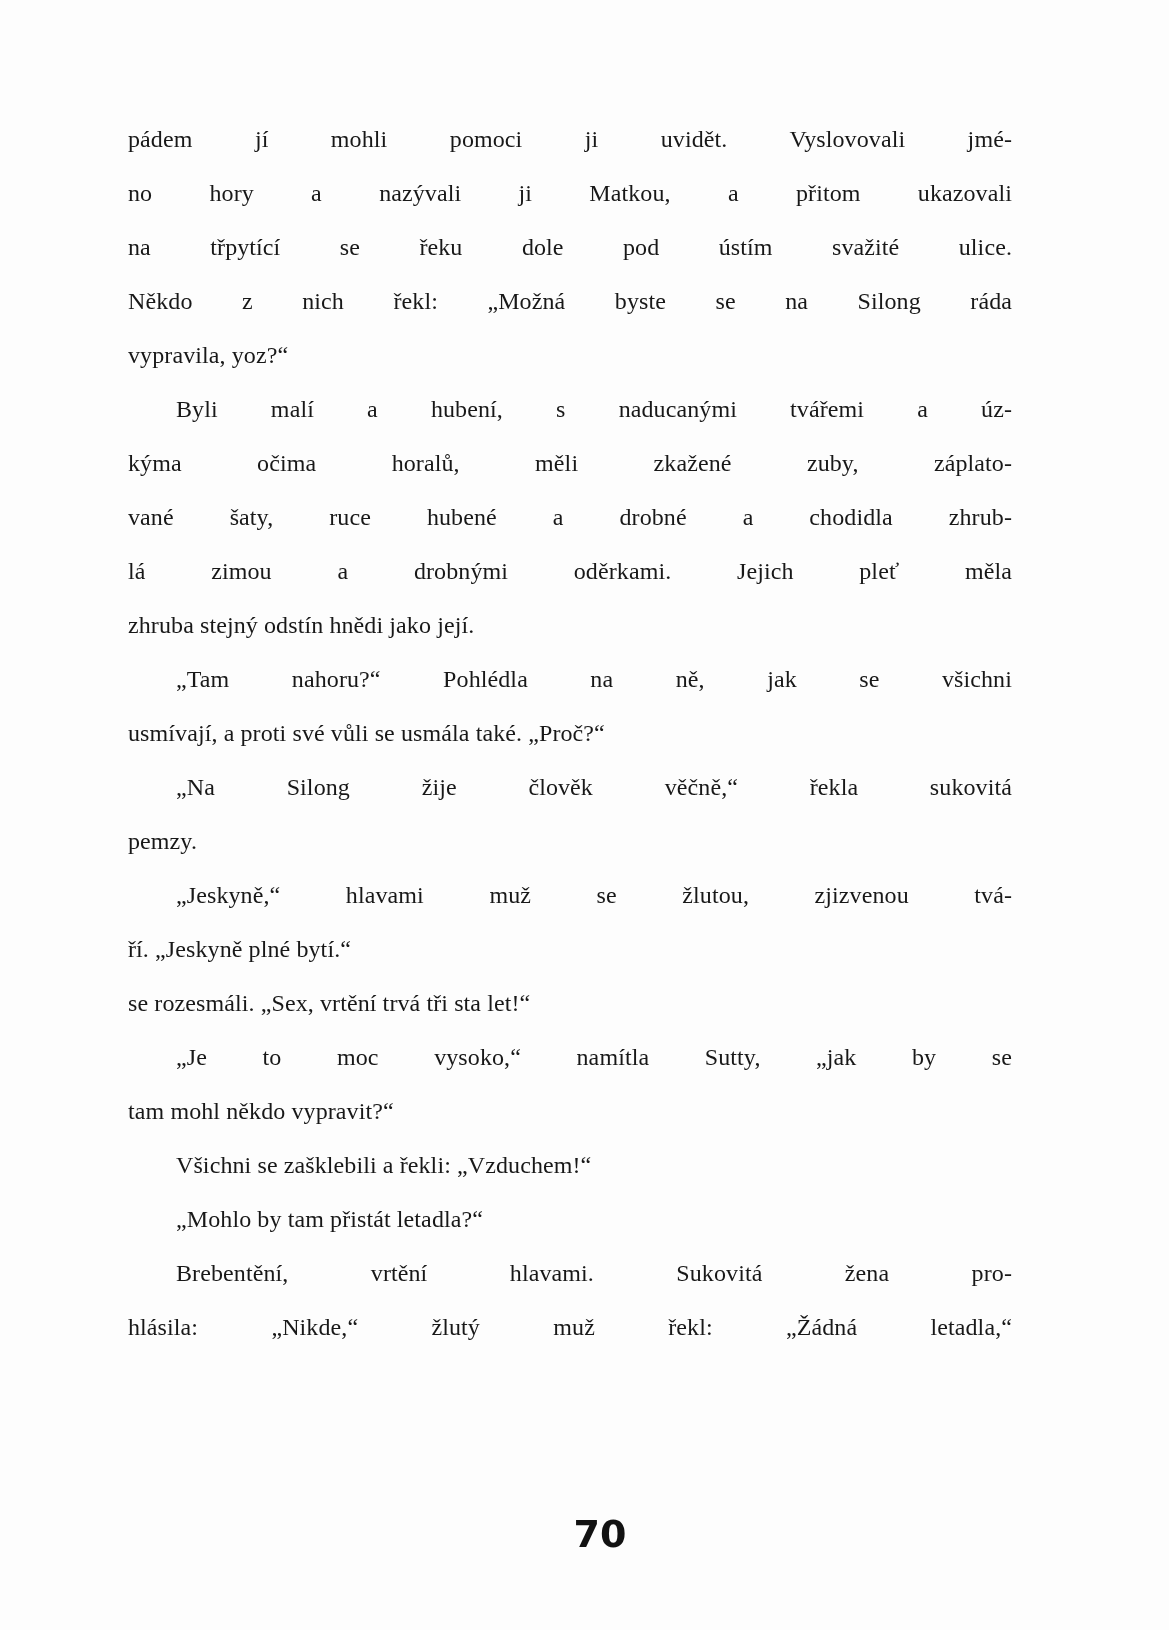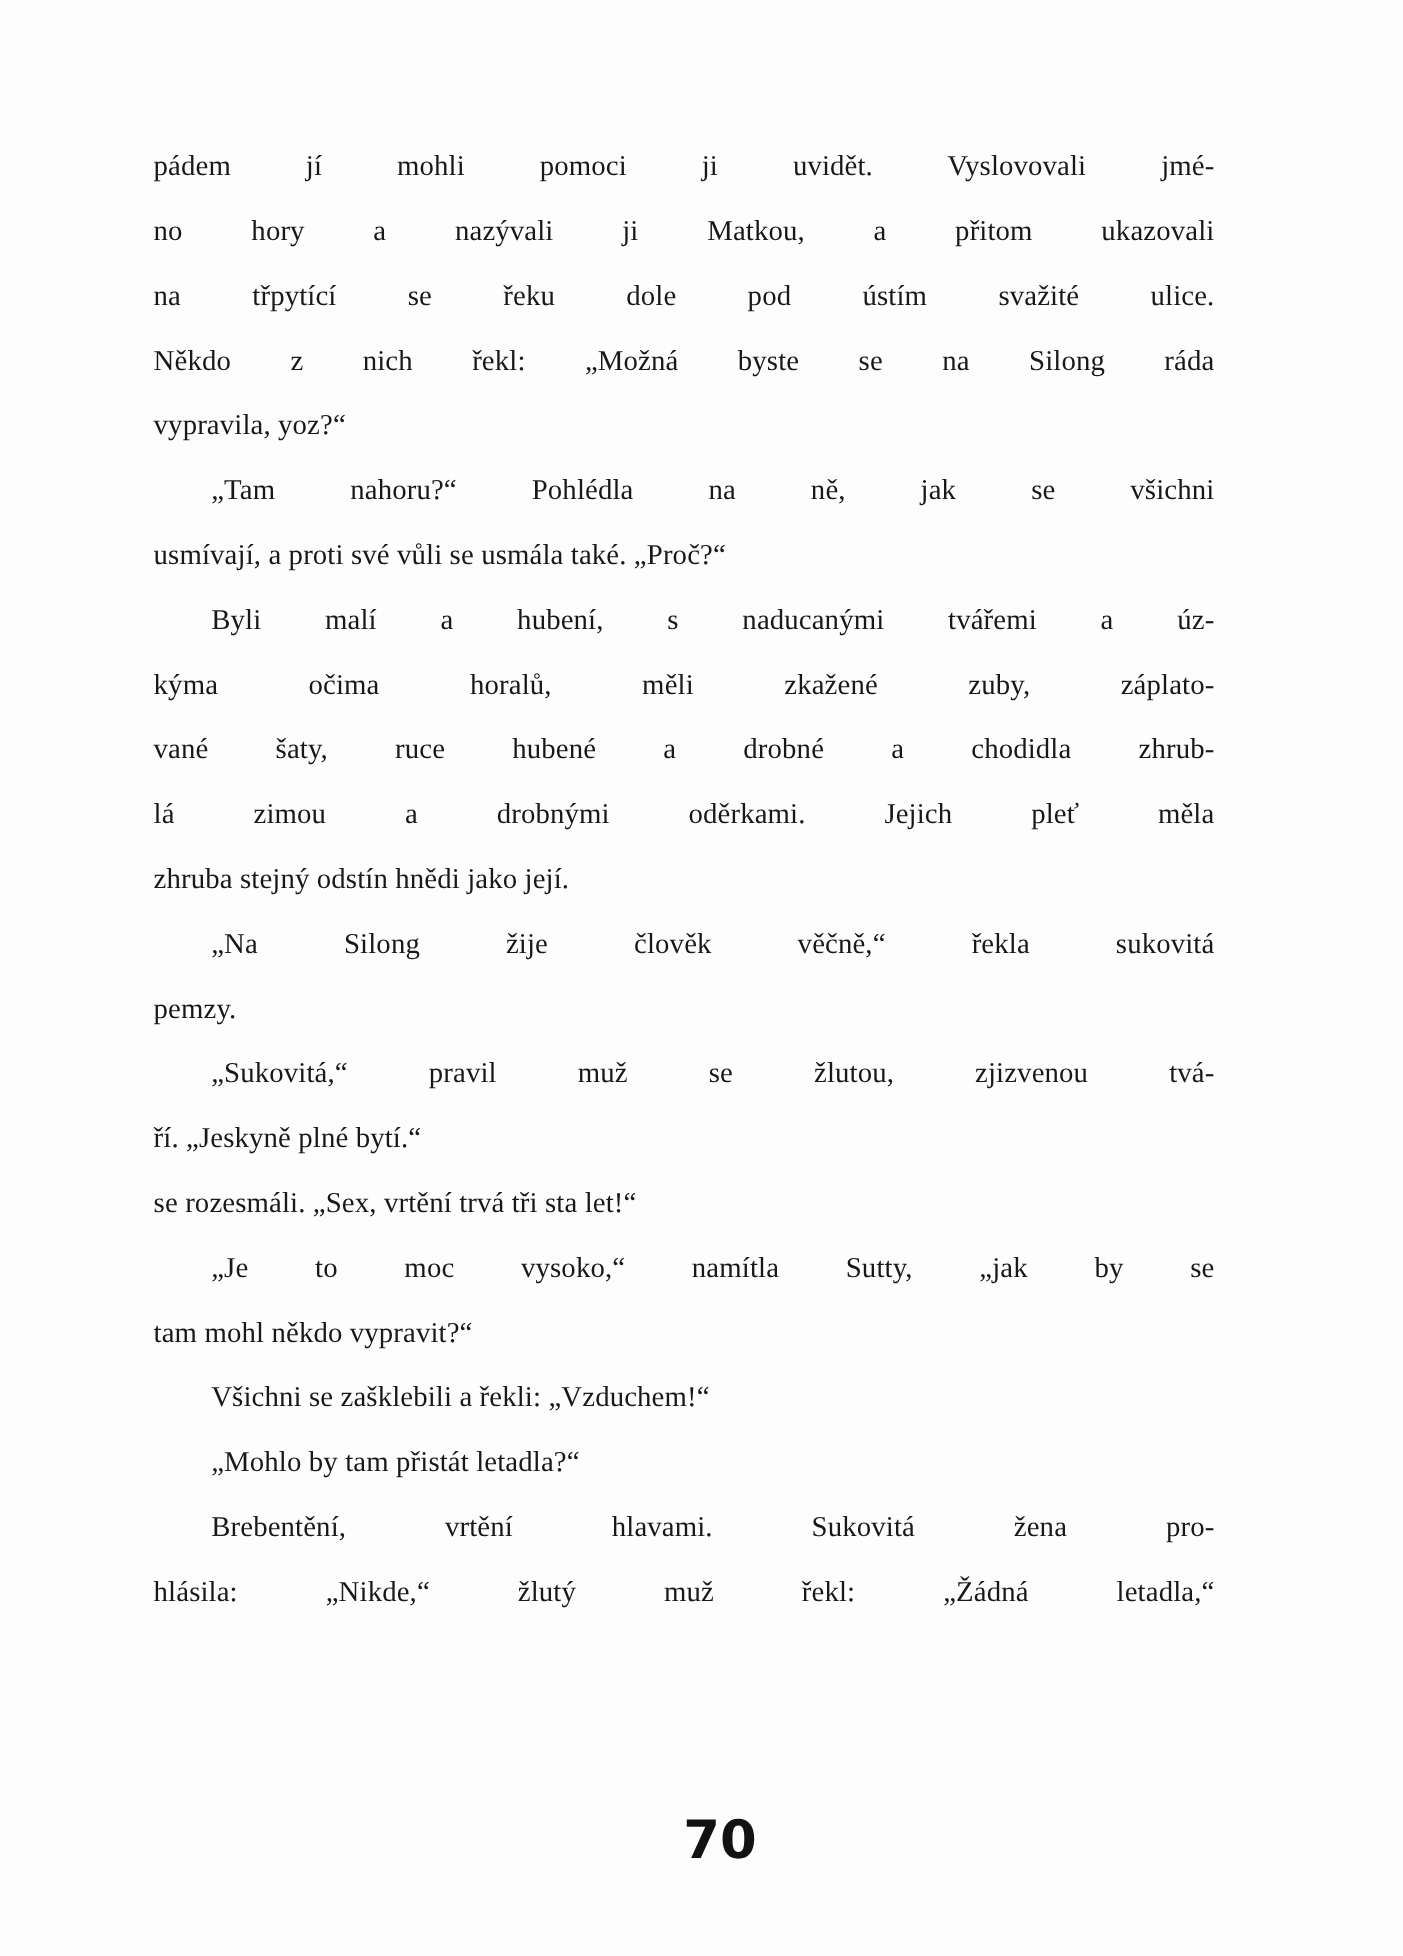--- a/index.html
+++ b/index.html
@@ -44,55 +44,55 @@
     padding-left: 48px;
   }
   .folio {
     position: absolute;
     left: 0;
     right: 0;
     top: 1512px;
     text-align: center;
     font-family: "DejaVu Sans", sans-serif;
     font-weight: 700;
-    font-size: 44px;
+    font-size: 38px;
     line-height: 44px;
     color: #121212;
     margin-left: 31px;
   }
 </style>
 </head>
 <body>
 
 <div class="page">
   <main class="text-block">
       <div class="para">
         <div class="line j">pádem jí mohli pomoci ji uvidět. Vyslovovali jmé-</div>
         <div class="line j">no hory a nazývali ji Matkou, a přitom ukazovali</div>
         <div class="line j">na třpytící se řeku dole pod ústím svažité ulice.</div>
         <div class="line j">Někdo z nich řekl: „Možná byste se na Silong ráda</div>
         <div class="line">vypravila, yoz?“</div>
       </div>
       <div class="para">
-        <div class="line j indent">„Tam nahoru?“ Pohlédla na ně, jak se všichni</div>
-        <div class="line">usmívají, a proti své vůli se usmála také. „Proč?“</div>
-      </div>
-      <div class="para">
         <div class="line j indent">Byli malí a hubení, s naducanými tvářemi a úz-</div>
         <div class="line j">kýma očima horalů, měli zkažené zuby, záplato-</div>
         <div class="line j">vané šaty, ruce hubené a drobné a chodidla zhrub-</div>
         <div class="line j">lá zimou a drobnými oděrkami. Jejich pleť měla</div>
         <div class="line">zhruba stejný odstín hnědi jako její.</div>
       </div>
       <div class="para">
+        <div class="line j indent">„Tam nahoru?“ Pohlédla na ně, jak se všichni</div>
+        <div class="line">usmívají, a proti své vůli se usmála také. „Proč?“</div>
+      </div>
+      <div class="para">
         <div class="line j indent">„Na Silong žije člověk věčně,“ řekla sukovitá</div>
         <div class="line">pemzy.</div>
       </div>
       <div class="para">
-        <div class="line j indent">„Sukovitá,“ pravil muž se žlutou, zjizvenou tvá-</div>
+        <div class="line j indent">„Jeskyně,“ hlavami muž se žlutou, zjizvenou tvá-</div>
         <div class="line">ří. „Jeskyně plné bytí.“</div>
       </div>
       <div class="para">
         <div class="line">se rozesmáli. „Sex, vrtění trvá tři sta let!“</div>
       </div>
       <div class="para">
         <div class="line j indent">„Je to moc vysoko,“ namítla Sutty, „jak by se</div>
         <div class="line">tam mohl někdo vypravit?“</div>
       </div>
       <div class="para">

